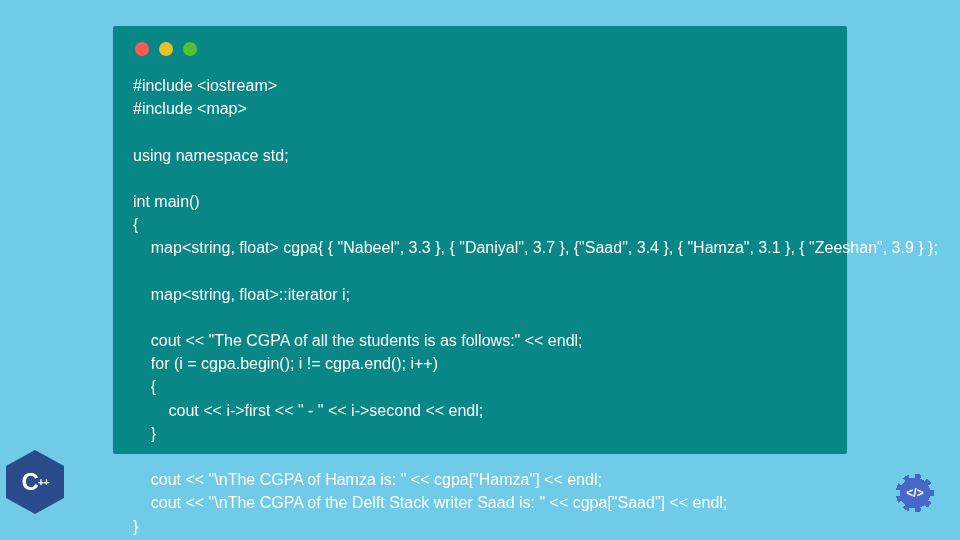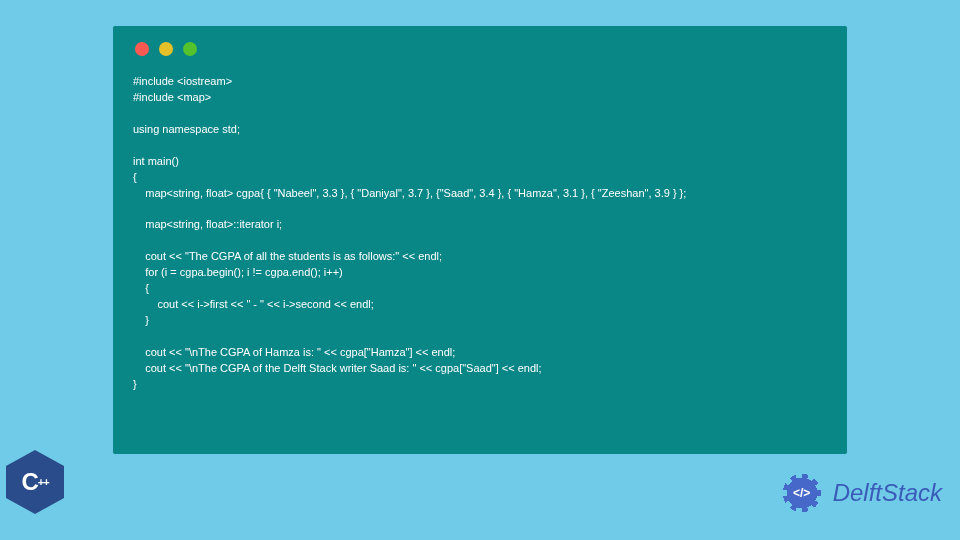--- a/index.html
+++ b/index.html
@@ -31,21 +31,21 @@
       width: 14px;
       height: 14px;
       border-radius: 50%;
     }
     .dot-red { background: #ff5a52; }
     .dot-yellow { background: #e6c029; }
     .dot-green { background: #54c22c; }
     .code-content {
       color: #ffffff;
       font-family: "Segoe UI", Arial, sans-serif;
-      font-size: 11px;
+      font-size: 16px;
       line-height: 1.45;
       white-space: pre;
     }
     .cpp-logo {
       position: absolute;
       left: 6px;
       bottom: 26px;
       width: 58px;
       height: 64px;
     }
@@ -160,14 +160,13 @@
   <div class="cpp-hex">
     <span class="cpp-text"><span>C</span><span class="cpp-plus">++</span></span>
   </div>
 </div>
 
 <div class="delft-logo">
   <div class="delft-icon">
     <div class="delft-gear"></div>
     <div class="delft-center">&lt;/&gt;</div>
   </div>
-  <div class="delft-text">DelftStack</div>
 </div>
 
 </body></html>

